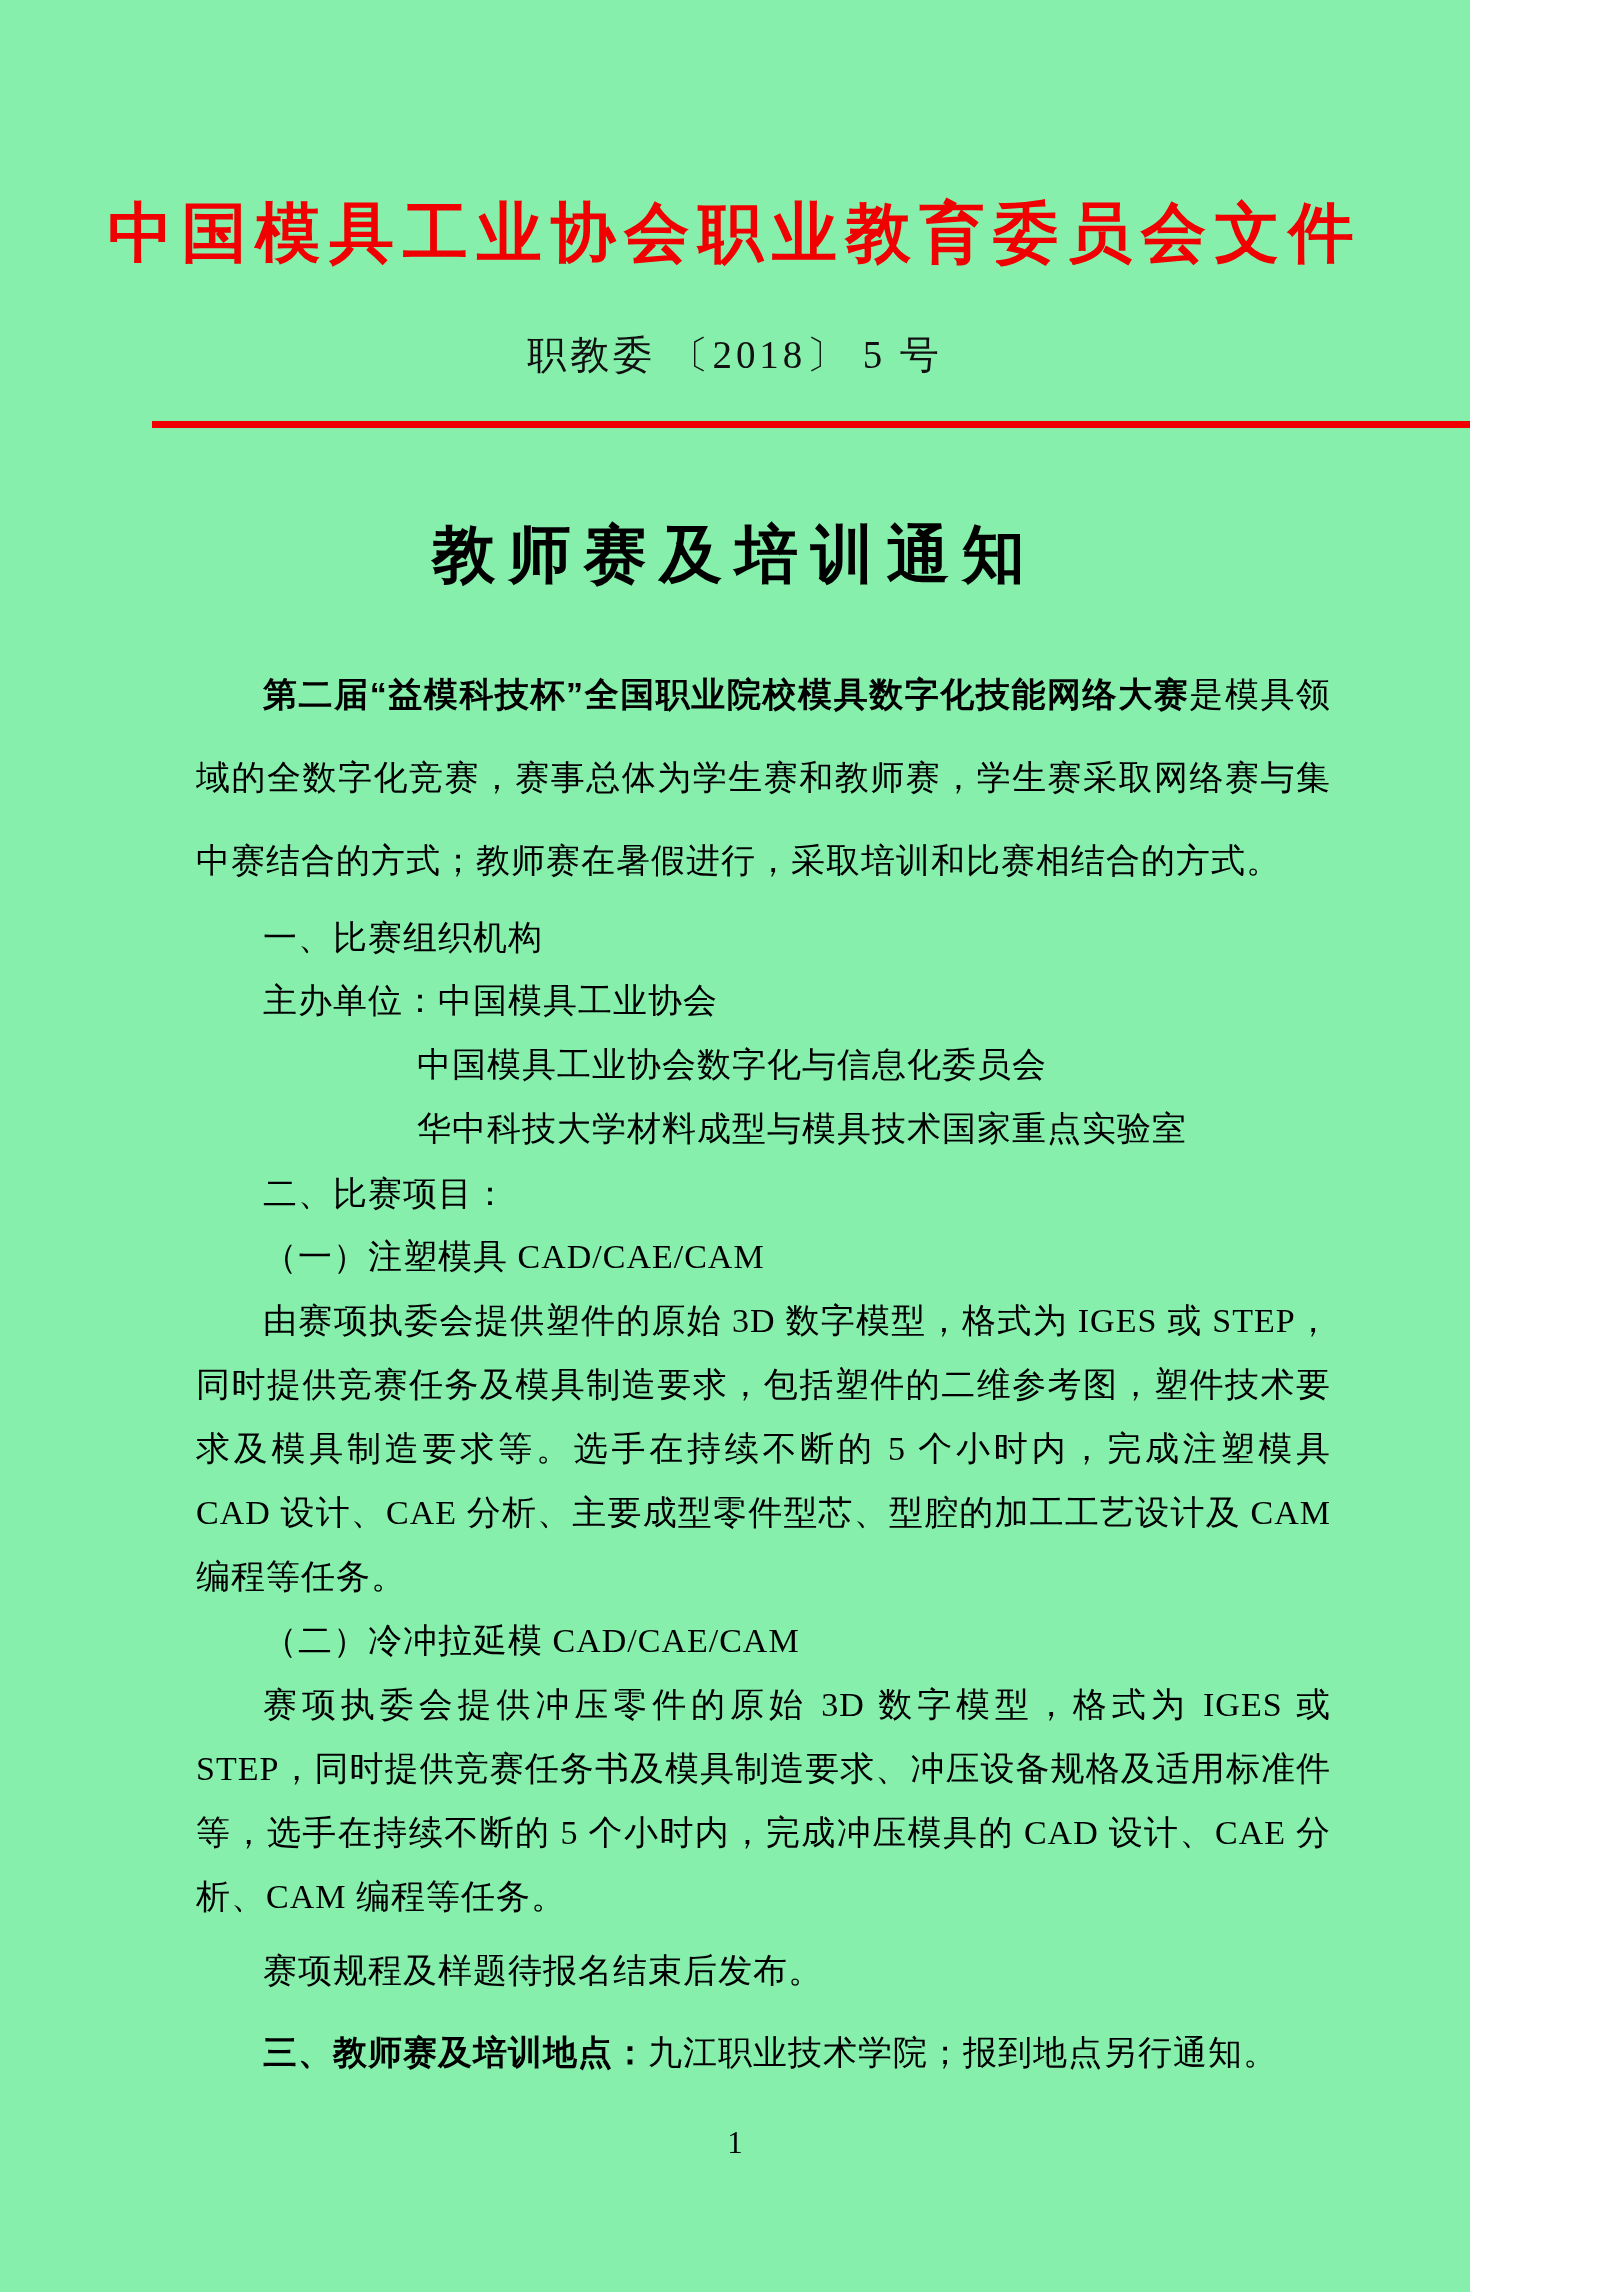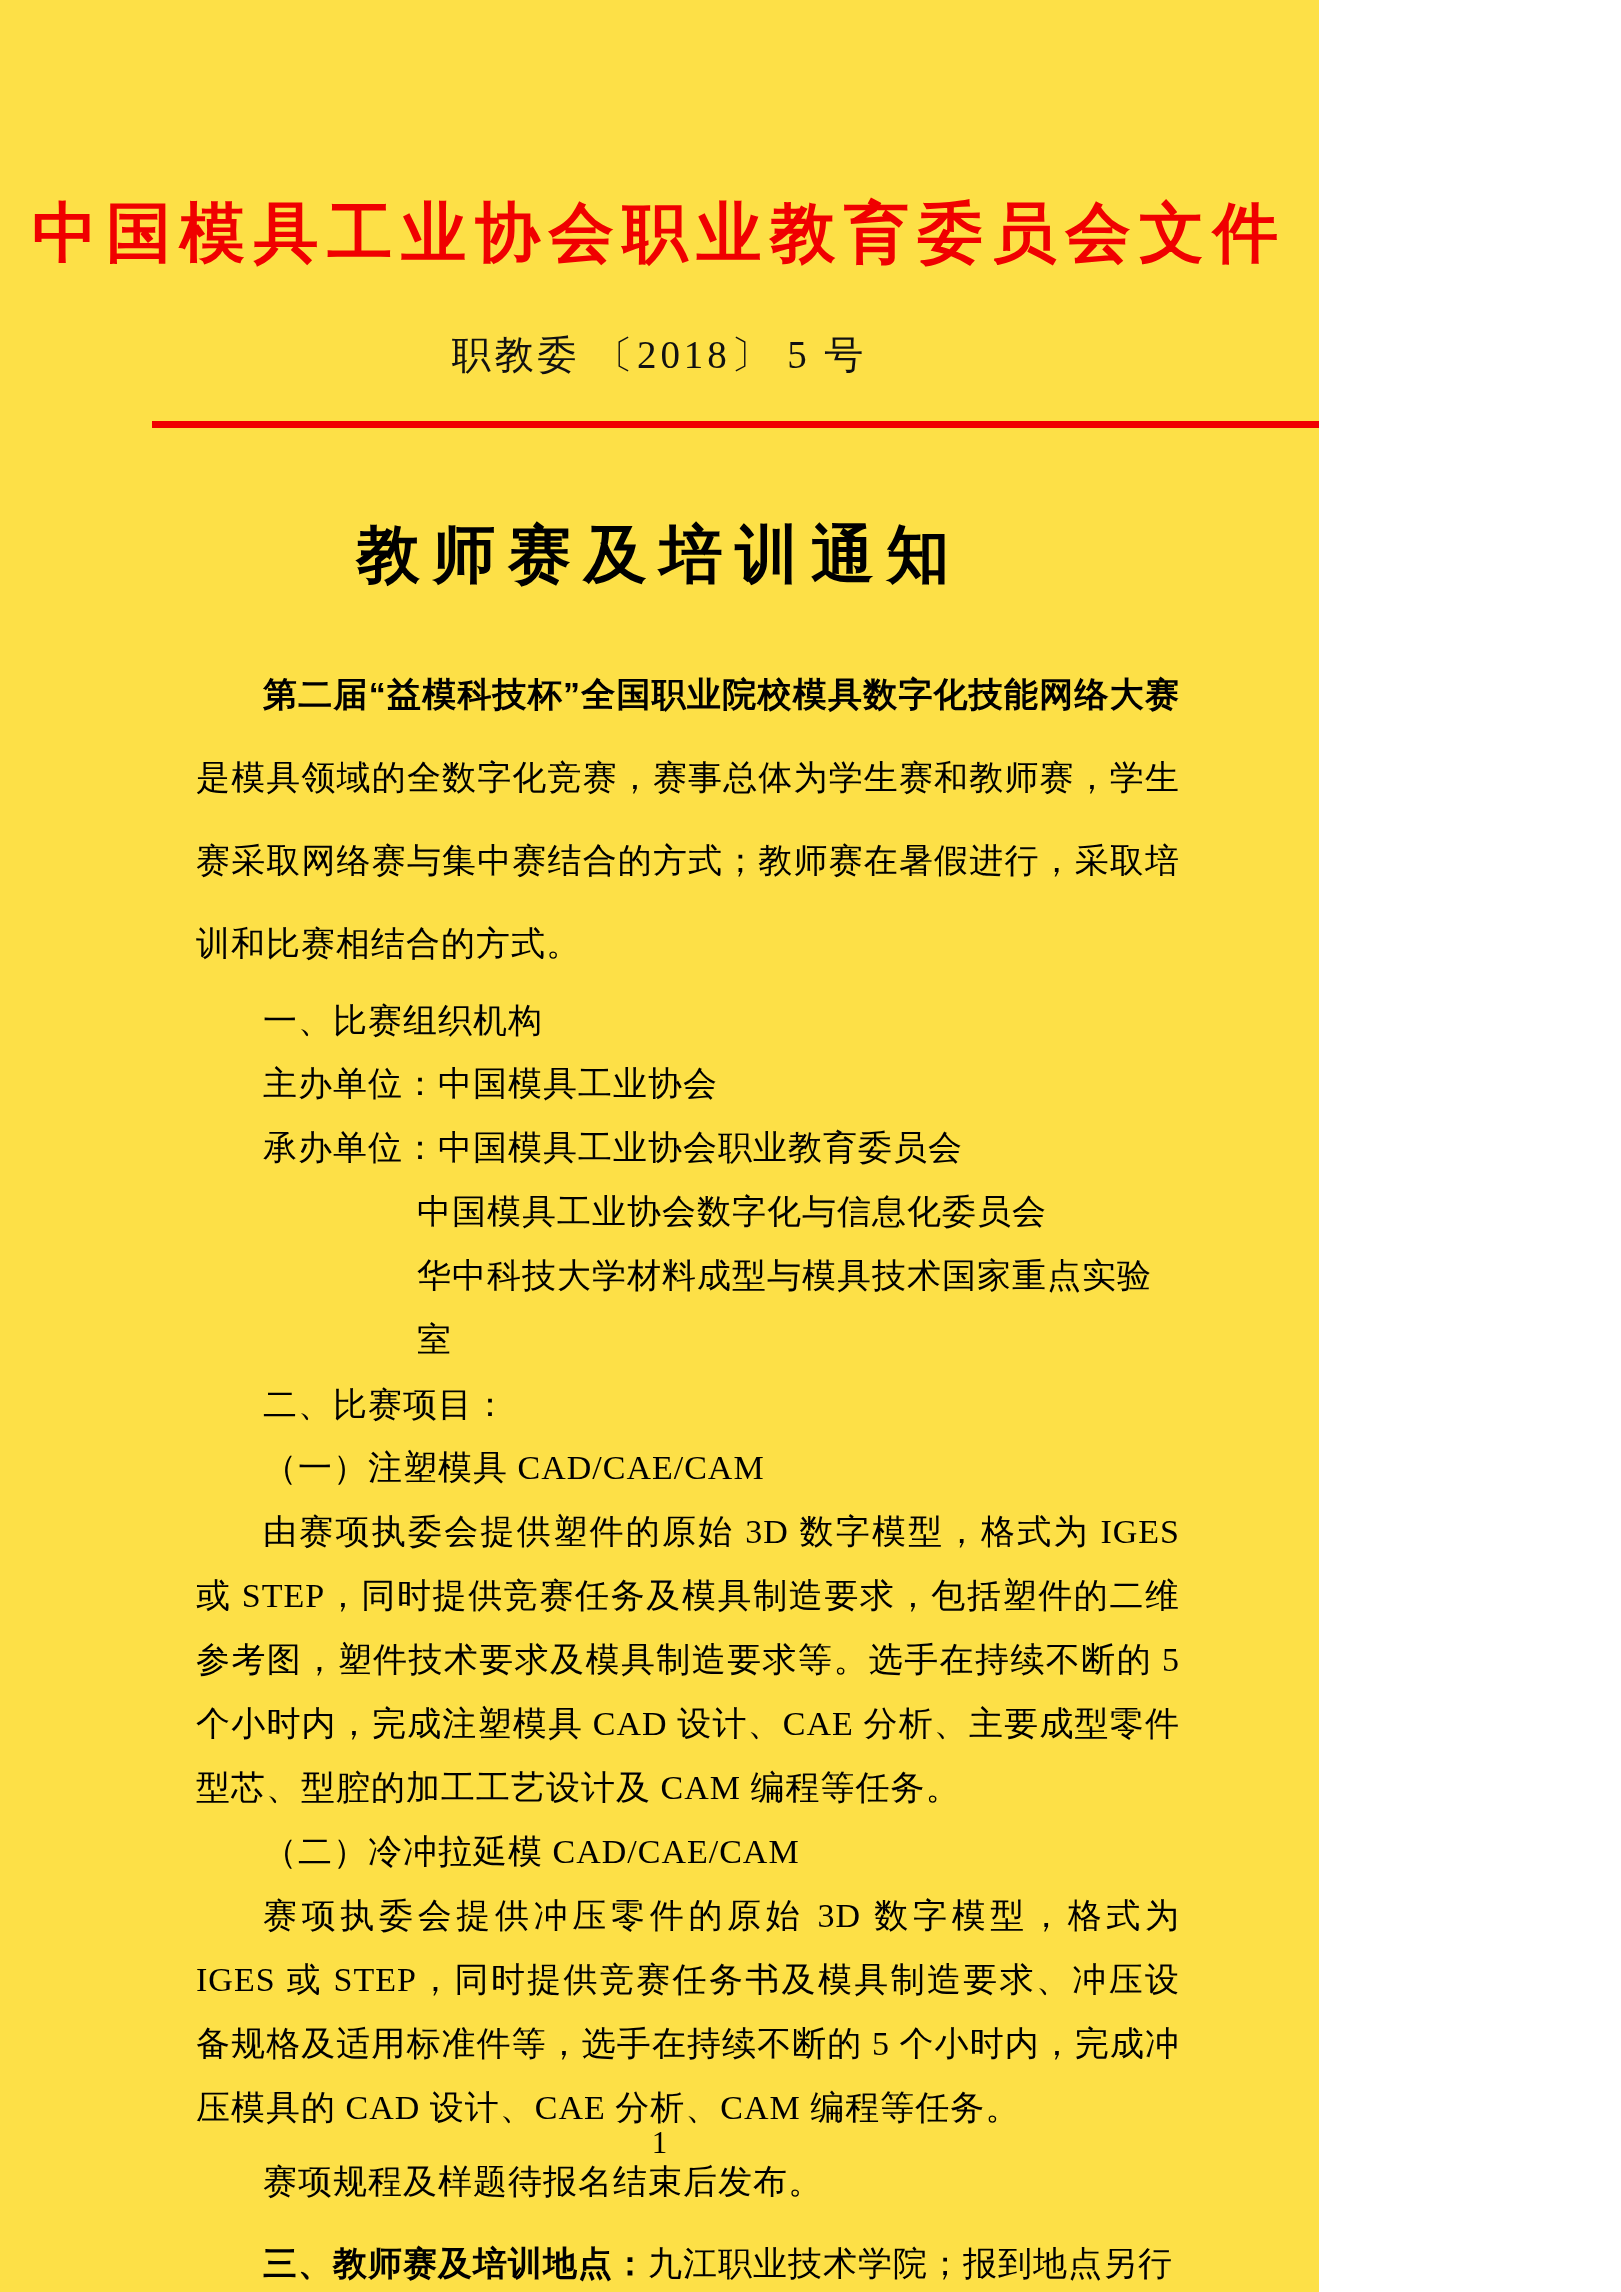--- a/index.html
+++ b/index.html
@@ -2,23 +2,23 @@
 <html><head>
 <meta charset="utf-8">
 <style>
   html, body {
     margin: 0;
     padding: 0;
     background: #ffffff;
   }
   .page {
     position: relative;
-    width: 1319px;
+    width: 1470px;
     height: 2293px;
-    background: #fde047;
+    background: #86efac;
     overflow: hidden;
     font-family: "Liberation Serif", "DejaVu Serif", serif;
     color: #000000;
   }
   
   .org-title {
     margin-top: 189px;
     text-align: center;
     font-size: 65px;
     font-weight: bold;
@@ -131,21 +131,20 @@
   </div>
 
   <div class="body-text">
 
     <p class="intro"><span class="lead-bold">第二届“益模科技杯”全国职业院校模具数字化技能网络大赛</span><span>是模具领域的全数字化竞赛，赛事总体为学生赛和教师赛，学生赛采取网络赛与集中赛结合的方式；教师赛在暑假进行，采取培训和比赛相结合的方式。</span></p>
 
     <p class="heading indent-2 mt-heading1">一、比赛组织机构</p>
 
     <p class="line indent-2">主办单位：中国模具工业协会</p>
 
-    <p class="line indent-2">承办单位：中国模具工业协会职业教育委员会</p>
 
     <p class="line indent-deep">中国模具工业协会数字化与信息化委员会</p>
 
     <p class="line indent-deep">华中科技大学材料成型与模具技术国家重点实验室</p>
 
     <p class="heading indent-2">二、比赛项目：</p>
 
     <p class="line indent-2">（一）注塑模具 CAD/CAE/CAM</p>
 
     <p class="para">由赛项执委会提供塑件的原始 3D 数字模型，格式为 IGES 或 STEP，同时提供竞赛任务及模具制造要求，包括塑件的二维参考图，塑件技术要求及模具制造要求等。选手在持续不断的 5 个小时内，完成注塑模具 CAD 设计、CAE 分析、主要成型零件型芯、型腔的加工工艺设计及 CAM 编程等任务。</p>

